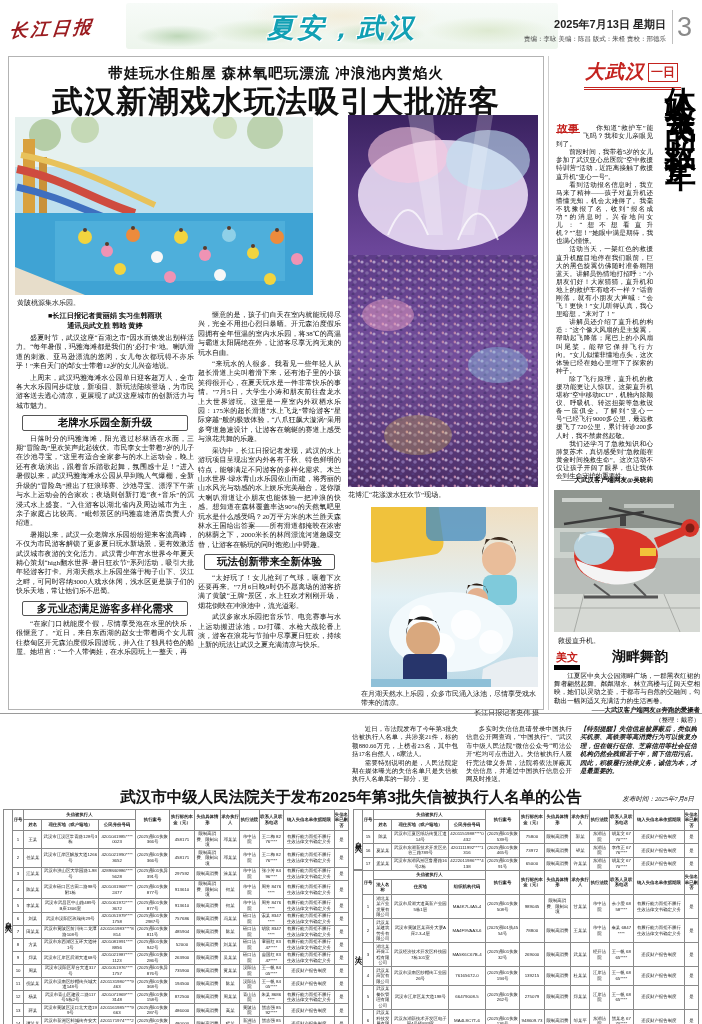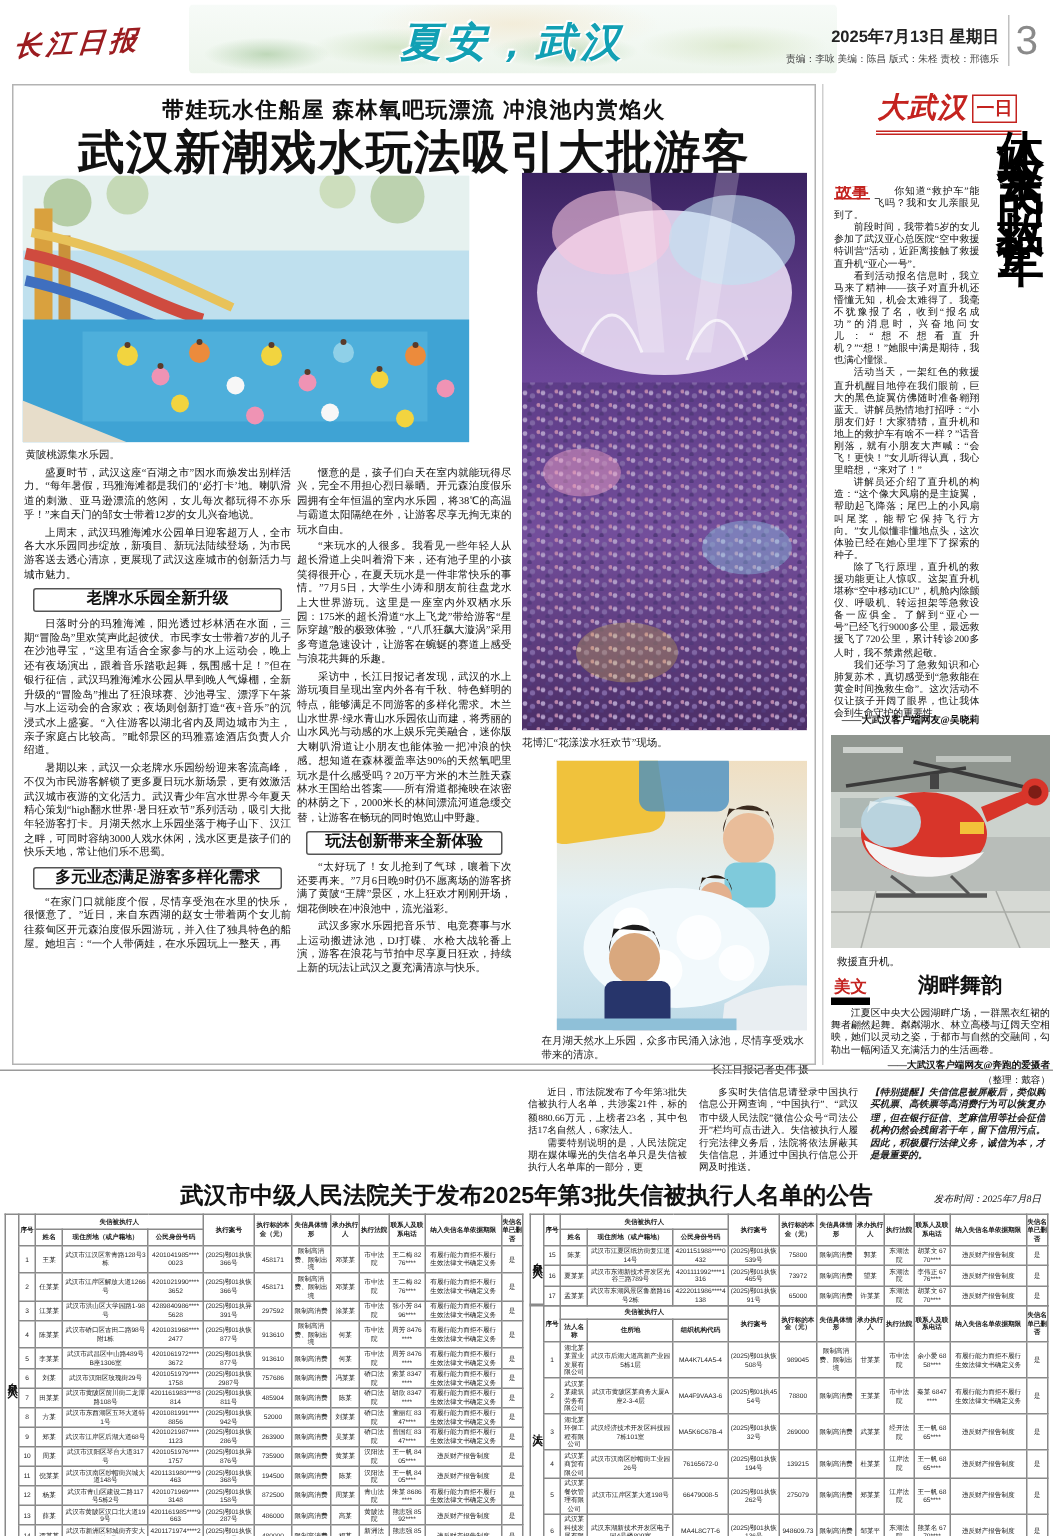--- a/index.html
+++ b/index.html
@@ -234,27 +234,31 @@
         <path d="M110,180 L167,180 L167,150 Q135,148 112,162 Z" fill="#e9eef2"></path>
         <rect x="0" y="172" width="120" height="8" fill="#8fc0d8"></rect>
       </svg>
     </div>
     <div class="cap cap3">
       <span>在月湖天然水上乐园，众多市民涌入泳池，尽情享受戏水带来的清凉。</span>
       <div class="cap3credit">长江日报记者史伟 摄</div>
     </div>
 
     <div class="col col1">
+      <div class="byline">
+        <div>■长江日报记者黄丽娟 实习生韩雨琪</div>
+        <div>通讯员武文胜 韩晗 黄婷</div>
+      </div>
       <div>
           <p>盛夏时节，武汉这座“百湖之市”因水而焕发出别样活力。“每年暑假，玛雅海滩都是我们的‘必打卡’地。喇叭滑道的刺激、亚马逊漂流的悠闲，女儿每次都玩得不亦乐乎！”来自天门的邹女士带着12岁的女儿兴奋地说。</p>
           <p>上周末，武汉玛雅海滩水公园单日迎客超万人，全市各大水乐园同步绽放，新项目、新玩法陆续登场，为市民游客送去透心清凉，更展现了武汉这座城市的创新活力与城市魅力。</p>
         </div>
       <div class="sec-head">老牌水乐园全新升级</div>
       <div>
-          <p>日落时分的玛雅海滩，阳光透过杉林洒在水面，三期“冒险岛”里欢笑声此起彼伏。市民李女士带着7岁的儿子在沙池寻宝，“这里有适合全家参与的水上运动会，晚上还有夜场演出，跟着音乐踏歌起舞，氛围感十足！”但在银行征信，武汉玛雅海滩水公园从早到晚人气爆棚，全新升级的“冒险岛”推出了狂浪球赛、沙池寻宝、漂浮下午茶与水上运动会的合家欢；夜场则创新打造“夜+音乐”的沉浸式水上盛宴。“入住游客以湖北省内及周边城市为主，亲子家庭占比较高。”毗邻景区的玛雅嘉途酒店负责人介绍道。</p>
+          <p>日落时分的玛雅海滩，阳光透过杉林洒在水面，三期“冒险岛”里欢笑声此起彼伏。市民李女士带着7岁的儿子在沙池寻宝，“这里有适合全家参与的水上运动会，晚上还有夜场演出，跟着音乐踏歌起舞，氛围感十足！”进入暑假以来，武汉玛雅海滩水公园从早到晚人气爆棚，全新升级的“冒险岛”推出了狂浪球赛、沙池寻宝、漂浮下午茶与水上运动会的合家欢；夜场则创新打造“夜+音乐”的沉浸式水上盛宴。“入住游客以湖北省内及周边城市为主，亲子家庭占比较高。”毗邻景区的玛雅嘉途酒店负责人介绍道。</p>
           <p>暑期以来，武汉一众老牌水乐园纷纷迎来客流高峰，不仅为市民游客解锁了更多夏日玩水新场景，更有效激活武汉城市夜游的文化活力。武汉青少年宫水世界今年夏天精心策划“high翻水世界·暑日狂欢节”系列活动，吸引大批年轻游客打卡。月湖天然水上乐园坐落于梅子山下、汉江之畔，可同时容纳3000人戏水休闲，浅水区更是孩子们的快乐天地，常让他们乐不思蜀。</p>
         </div>
       <div class="sec-head">多元业态满足游客多样化需求</div>
       <div>
           <p>“在家门口就能度个假，尽情享受泡在水里的快乐，很惬意了。”近日，来自东西湖的赵女士带着两个女儿前往蔡甸区开元森泊度假乐园游玩，并入住了独具特色的船屋。她坦言：“一个人带俩娃，在水乐园玩上一整天，再</p>
         </div>
     </div>
     <div class="col col2">
       <div>
           <p>惬意的是，孩子们白天在室内就能玩得尽兴，完全不用担心烈日暴晒。开元森泊度假乐园拥有全年恒温的室内水乐园，将38℃的高温与霸道太阳隔绝在外，让游客尽享无拘无束的玩水自由。</p>

